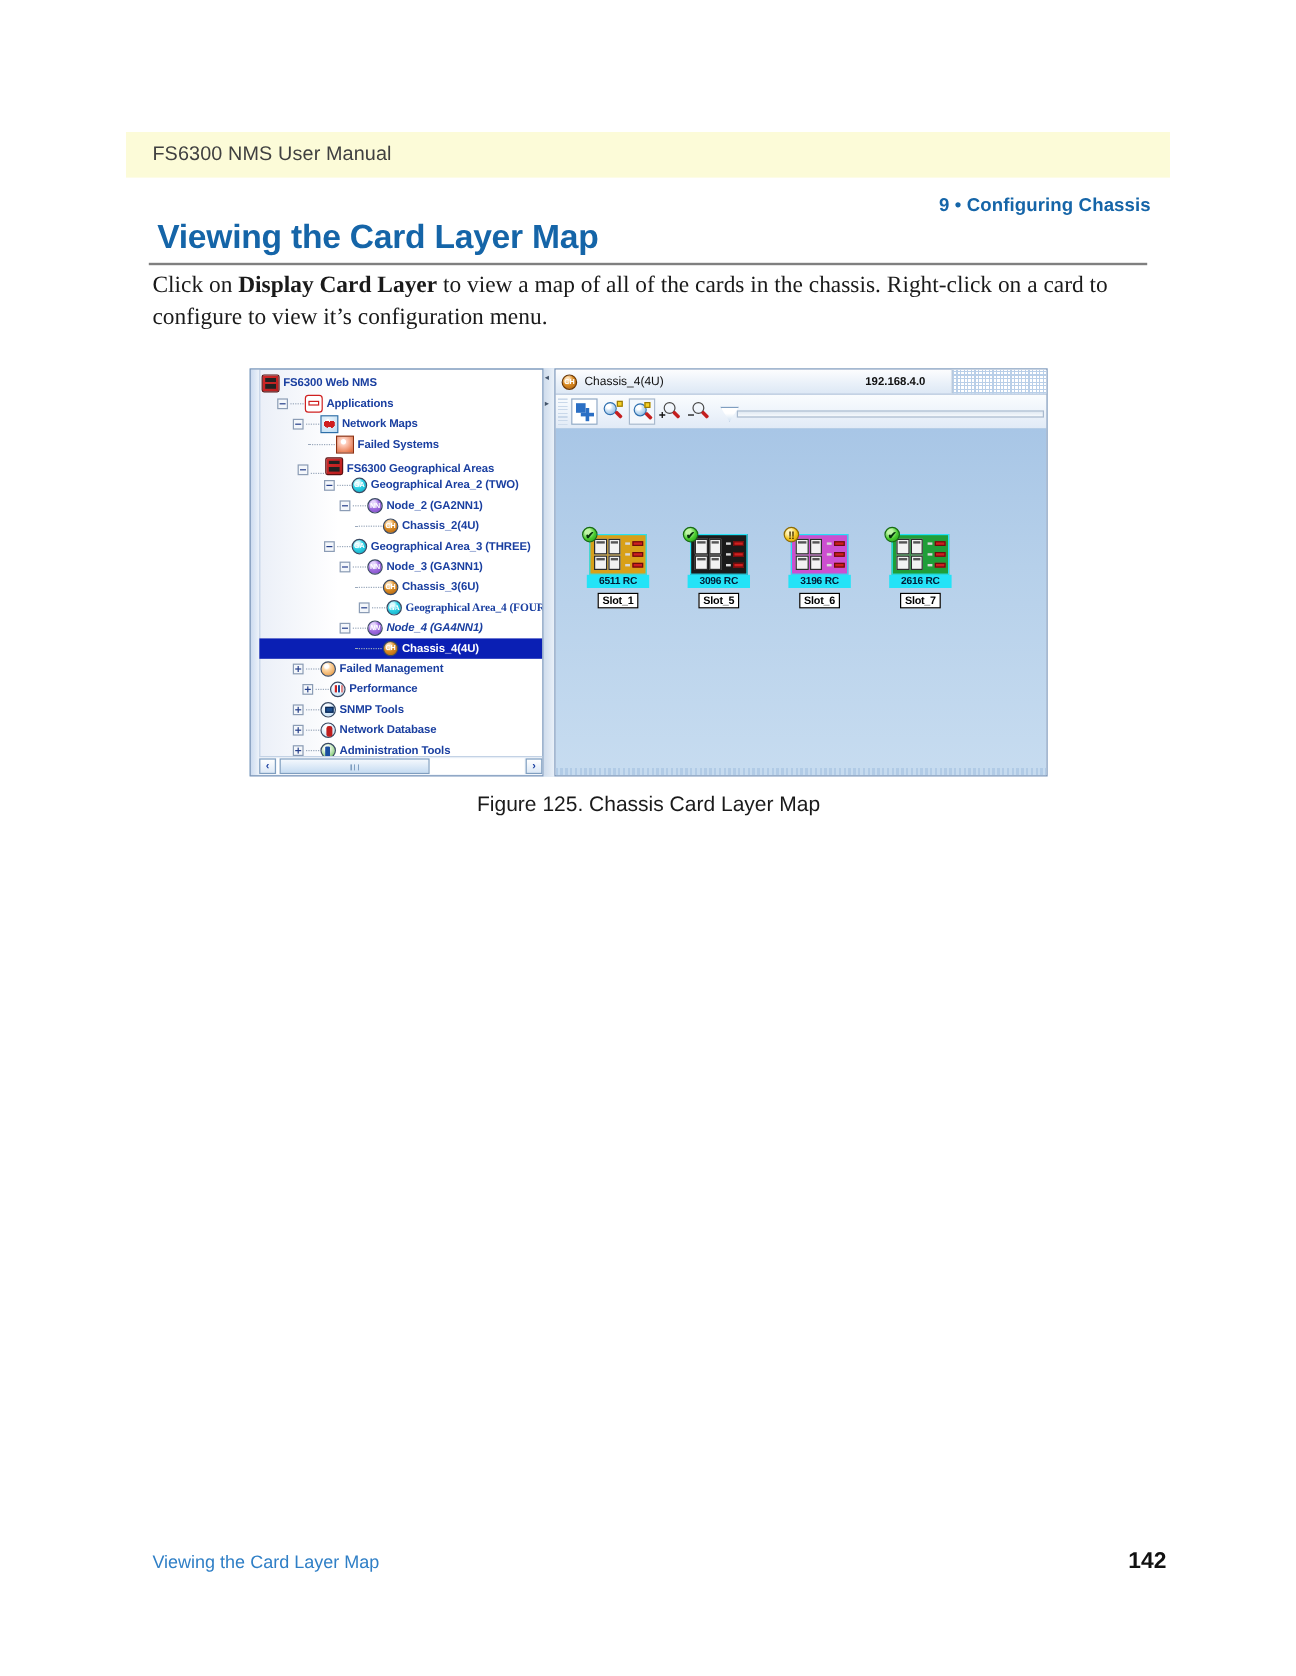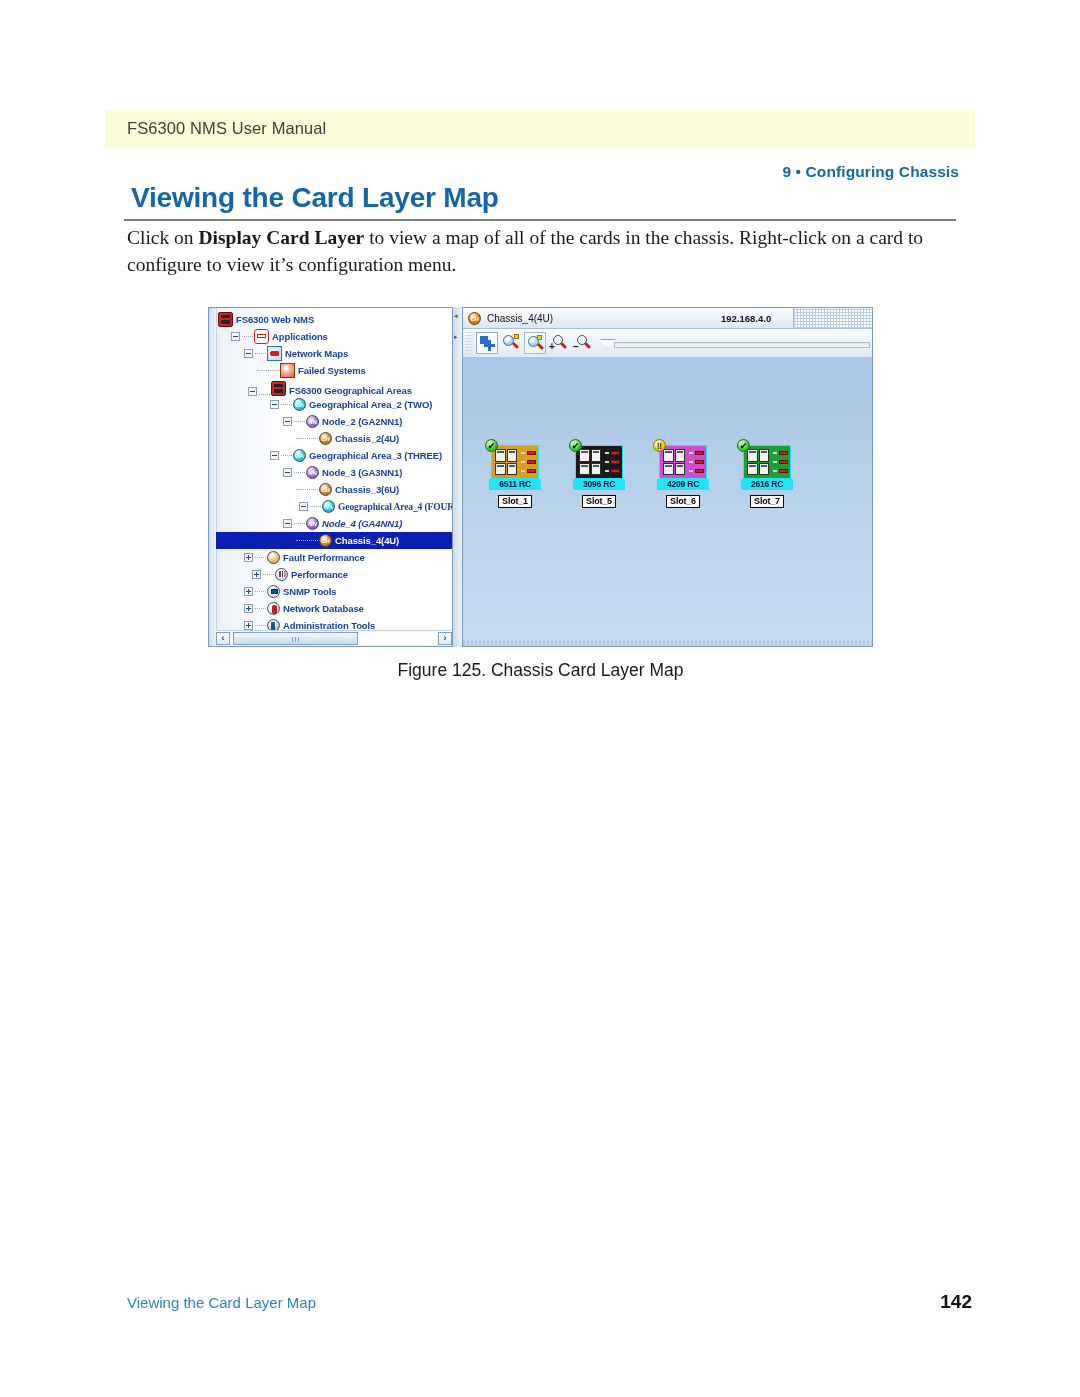--- a/index.html
+++ b/index.html
@@ -714,21 +714,21 @@
           </div>
           <div class="tnode selected" style="padding-left: 80px;">
             <span class="stub" style="width: 22px;"></span>
             <span class="ticon ic-ch circ">CH</span>
             <span class="tlabel">Chassis_4(4U)</span>
           </div>
           <div class="tnode" style="padding-left: 28px;">
             <span class="expander plus"></span>
             <span class="stub"></span>
             <span class="ticon ic-fault circ"></span>
-            <span class="tlabel">Fault Performance</span>
+            <span class="tlabel">Failed Management</span>
           </div>
           <div class="tnode" style="padding-left: 36px;">
             <span class="expander plus"></span>
             <span class="stub"></span>
             <span class="ticon ic-perf circ"></span>
             <span class="tlabel">Performance</span>
           </div>
           <div class="tnode" style="padding-left: 28px;">
             <span class="expander plus"></span>
             <span class="stub"></span>
@@ -853,21 +853,21 @@
                     <i></i>
                     <i></i>
                   </div>
                   <div class="chip-right">
                     <i></i>
                     <i></i>
                     <i></i>
                   </div>
                 </div>
               </div>
-            </div><div class="card-name">4209 RC</div><div class="card-slot">Slot_6</div></div>
+            </div><div class="card-name">3196 RC</div><div class="card-slot">Slot_6</div></div>
           <div class="card-node" style="left: 278px; top: 88px;"><div style="position: relative;">
               <div class="status-badge ok">✔</div>
               <div class="card-chip" style="background: rgb(31, 158, 56);">
                 <div class="chip-inner">
                   <div class="chip-ports">
                     <span class="port"></span>
                     <span class="port"></span>
                     <span class="port"></span>
                     <span class="port"></span>
                   </div>

